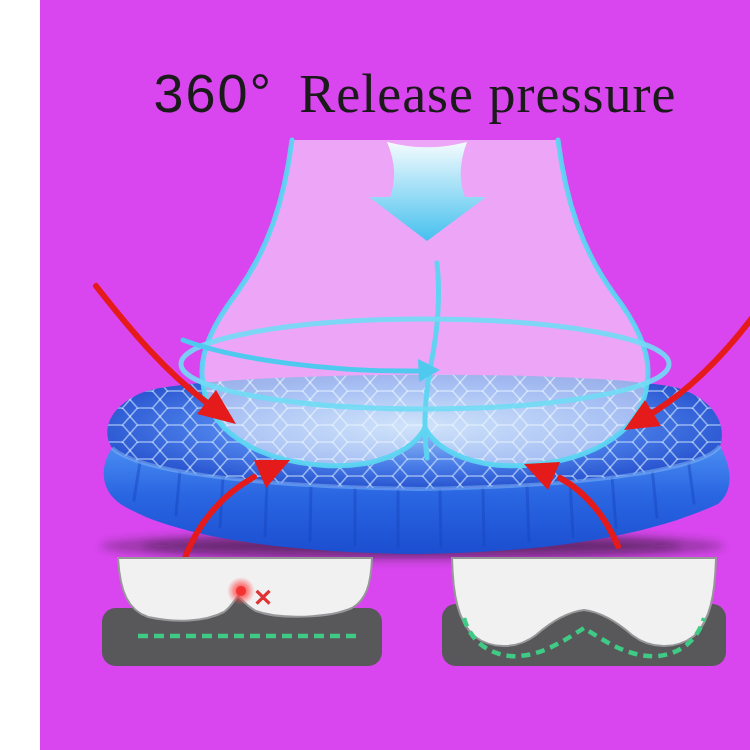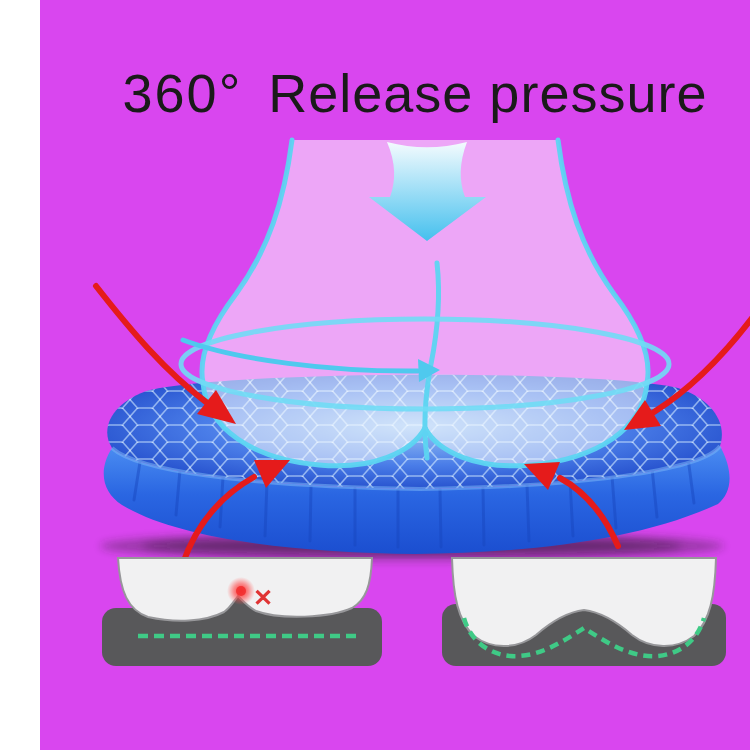--- a/index.html
+++ b/index.html
@@ -1,21 +1,21 @@
 <!DOCTYPE html>
 <html><head>
 <meta charset="utf-8">
 <style>
   html,body{margin:0;padding:0;background:#fff;}
   .stage{position:relative;width:750px;height:750px;background:#d946ef;overflow:hidden;
          font-family:"Liberation Sans", sans-serif;margin-left:40px;}
   .title{position:absolute;top:62px;left:0;width:100%;display:flex;justify-content:center;
          align-items:baseline;gap:26px;color:#1a1a1a;}
   .title .deg{font-size:54px;font-weight:400;letter-spacing:2px;}
-  .title .main{font-size:54px;font-weight:500;letter-spacing:1px;}
+  .title .main{font-size:54px;font-weight:500;letter-spacing:1px;font-family:Liberation Serif, serif;}
   svg.illustration{position:absolute;left:0;top:0;}
 </style>
 </head>
 <body>
 
 <div class="stage">
 
   <div class="title">
     <span class="deg">360°</span>
     <span class="main">Release pressure</span>

